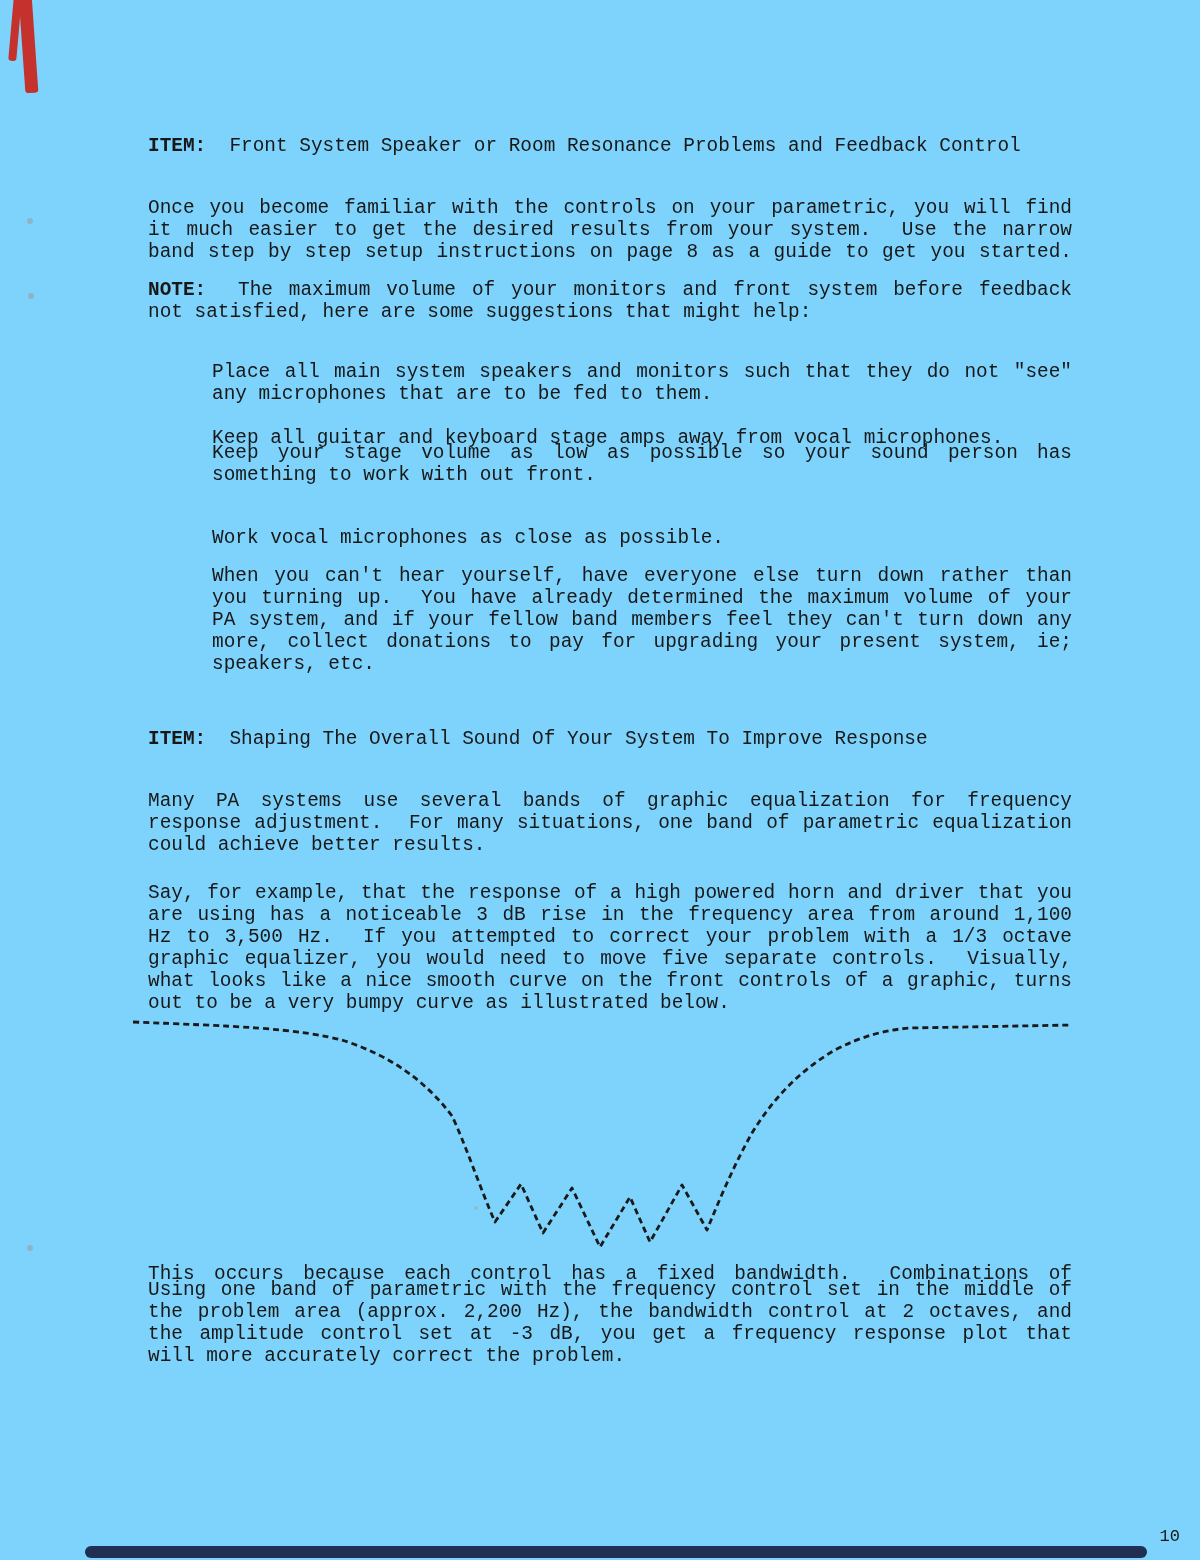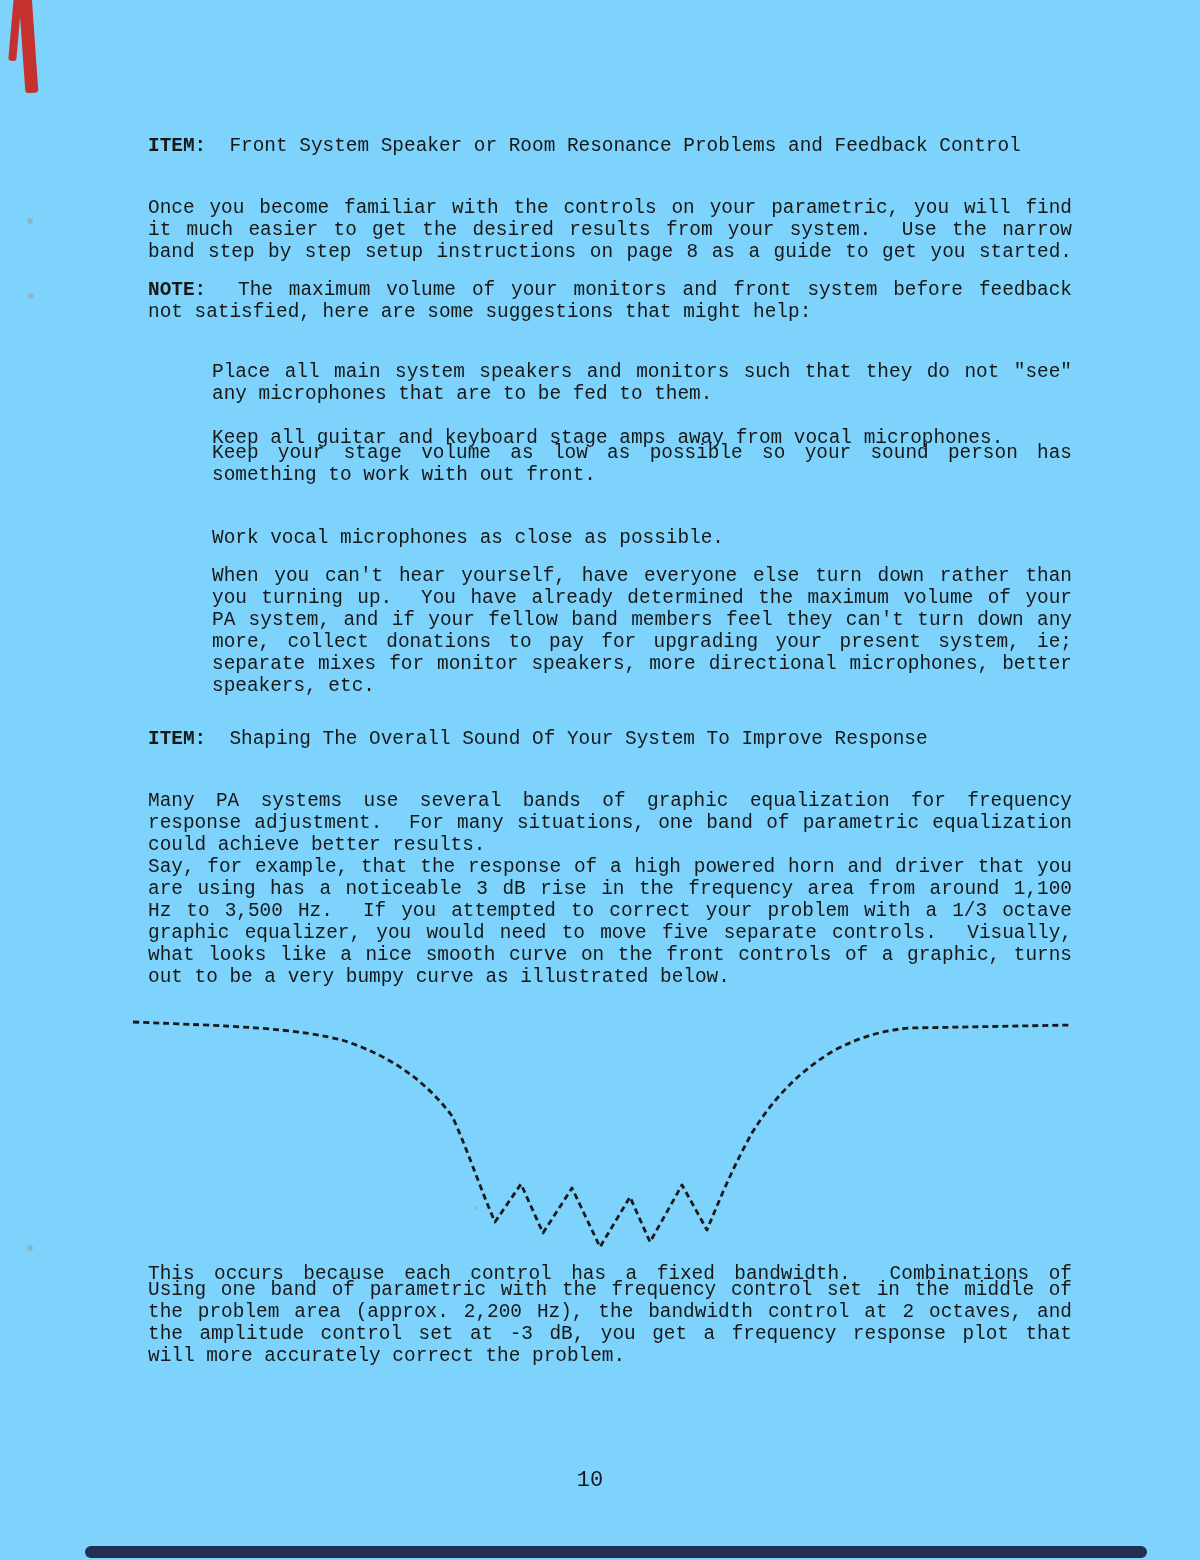--- a/index.html
+++ b/index.html
@@ -21,29 +21,29 @@
   #b-h1{top:135px}
   #b-p1{top:197px}
   #b-note{top:279px}
   #b-b1{top:361px}
   #b-b2{top:427px}
   #b-b3{top:442px}
   #b-b4{top:527px}
   #b-b5{top:565px}
   #b-h2{top:728px}
   #b-p2{top:790px}
-  #b-p3{top:856px}
+  #b-p3{top:882px}
   #b-p4{top:1263px}
   #b-p5{top:1279px}
   
   #figure-svg{position:absolute;left:0;top:1008px;width:1200px;height:260px;}
   
   .page-number{
-    position:absolute;top:1470px;left:0;width:1180px;
-    text-align:center;font-size:22px;line-height:22px;
+    position:absolute;top:1526px;left:0;width:1180px;
+    text-align:right;font-size:17px;line-height:22px;
   }
   
   .pen-mark{position:absolute;border-radius:3px;}
   #pen-mark-1{left:11px;top:-3px;width:8px;height:64px;transform:rotate(5deg);}
   #pen-mark-2{left:22px;top:-5px;width:13px;height:98px;transform:rotate(-4deg);}
   .scan-bar{
     position:absolute;left:85px;top:1546px;width:1062px;height:12px;
     border-radius:6px;
   }
   .speck{position:absolute;width:6px;height:6px;border-radius:50%;opacity:.55;}
@@ -89,21 +89,20 @@
         <div class="line l">something to work with out front.</div>
       </div>
       <div class="block indent" id="b-b4">
         <div class="line l">Work vocal microphones as close as possible.</div>
       </div>
       <div class="block indent" id="b-b5">
         <div class="line j">When you can't hear yourself, have everyone else turn down rather than</div>
         <div class="line j">you turning up.&nbsp; You have already determined the maximum volume of your</div>
         <div class="line j">PA system, and if your fellow band members feel they can't turn down any</div>
         <div class="line j">more, collect donations to pay for upgrading your present system, ie;</div>
-        <div class="line j">separate mixes for monitor speakers, more directional microphones, better</div>
         <div class="line l">speakers, etc.</div>
       </div>
       <div class="block" id="b-h2">
         <div class="line l"><span class="bold">ITEM:</span>&nbsp; Shaping The Overall Sound Of Your System To Improve Response</div>
       </div>
       <div class="block" id="b-p2">
         <div class="line j">Many PA systems use several bands of graphic equalization for frequency</div>
         <div class="line j">response adjustment.&nbsp; For many situations, one band of parametric equalization</div>
         <div class="line l">could achieve better results.</div>
       </div>

